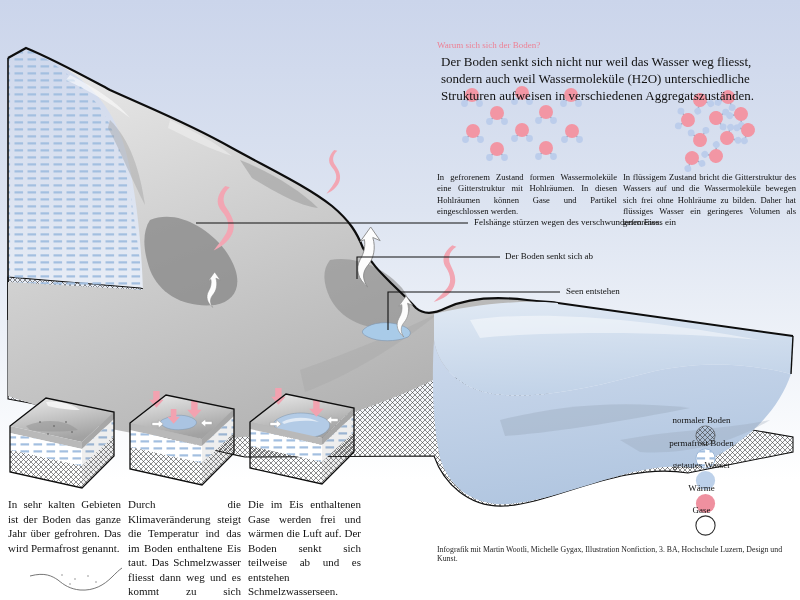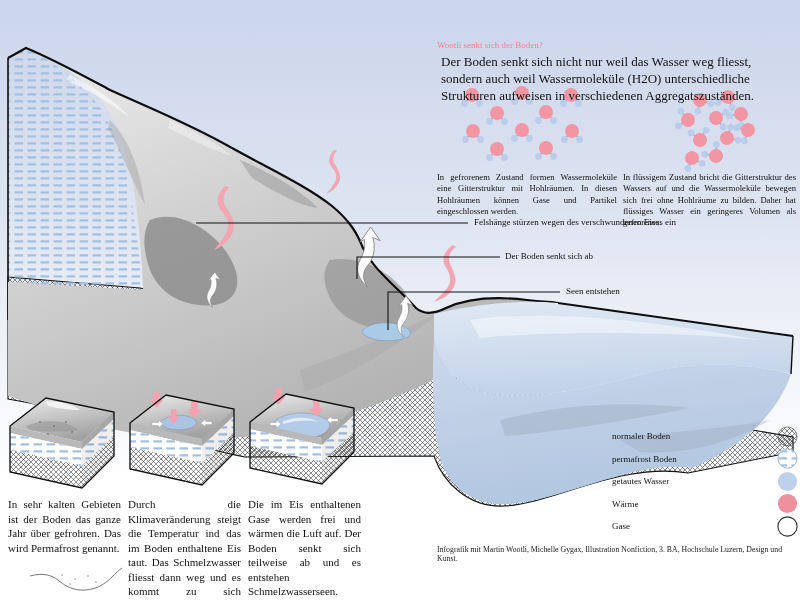--- a/index.html
+++ b/index.html
@@ -17,21 +17,21 @@
   }
   .scene{position:absolute;left:0;top:0;width:800px;height:600px;}
   .qblock{position:absolute;left:437px;top:40px;width:360px;}
   .qhead{font-size:9px;color:#ed8296;margin:0 0 1px 0;}
   .qbody{font-size:13px;line-height:1.3;margin:4px;}
   .statetext{position:absolute;font-size:8.6px;line-height:1.32;text-align:justify;}
   .state-frozen{left:437px;top:172px;width:180px;}
   .state-liquid{left:623px;top:172px;width:173px;}
   .callout{position:absolute;font-size:9px;white-space:nowrap;}
   .legend{position:absolute;left:612px;top:426px;width:186px;}
-  .legend-row{display:flex;align-items:center;justify-content:space-between;height:20px;margin-bottom:2.6px;}
+  .legend-row{display:flex;align-items:center;justify-content:flex-end;height:20px;margin-bottom:2.6px;flex-direction:column;}
   .legend-label{font-size:9px;margin-right:7px;}
   .legend-swatch{width:21px;height:21px;flex:0 0 21px;}
   .caption{position:absolute;top:497px;width:113px;font-size:11px;line-height:1.32;text-align:justify;}
   .cap-1{left:8px;}
   .cap-2{left:128px;}
   .cap-3{left:248px;}
   .credit{position:absolute;left:437px;top:545px;font-size:7.8px;color:#222;}
 </style>
 </head>
 <body>
@@ -228,21 +228,21 @@
       <path d="M30,576 C45,572 52,576 58,580 C64,585 70,589 80,590 C94,591 104,585 112,577 C116,573 119,570 122,568" stroke="#666" stroke-width="0.9" fill="none"></path>
       <circle cx="62" cy="575" r="0.7" fill="#777"></circle>
         <circle cx="75" cy="579" r="0.7" fill="#777"></circle>
       <circle cx="88" cy="576" r="0.7" fill="#777"></circle>
         <circle cx="96" cy="582" r="0.7" fill="#777"></circle>
       <circle cx="70" cy="584" r="0.7" fill="#777"></circle>
     </g>
   </svg>
 
   <div class="qblock">
-    <p class="qhead">Wootli senkt sich der Boden?</p>
+    <p class="qhead">Warum sich sich der Boden?</p>
     <p class="qbody">Der Boden senkt sich nicht nur weil das Wasser weg fliesst, sondern auch weil Wassermoleküle (H2O) unterschiedliche Strukturen aufweisen in verschiedenen Aggregatszuständen.</p>
   </div>
 
   <div class="statetext state-frozen">In gefrorenem Zustand formen Wassermoleküle eine Gitterstruktur mit Hohlräumen. In diesen Hohlräumen können Gase und Partikel eingeschlossen werden.</div>
   <div class="statetext state-liquid">In flüssigem Zustand bricht die Gitterstruktur des Wassers auf und die Wassermoleküle bewegen sich frei ohne Hohlräume zu bilden. Daher hat flüssiges Wasser ein geringeres Volumen als gefrorenes.</div>
 
   <div class="callout" style="left:474px;top:217px;">Felshänge stürzen wegen des verschwundenen Eises ein</div>
   <div class="callout" style="left:505px;top:251px;">Der Boden senkt sich ab</div>
   <div class="callout" style="left:566px;top:286px;">Seen entstehen</div>
 

